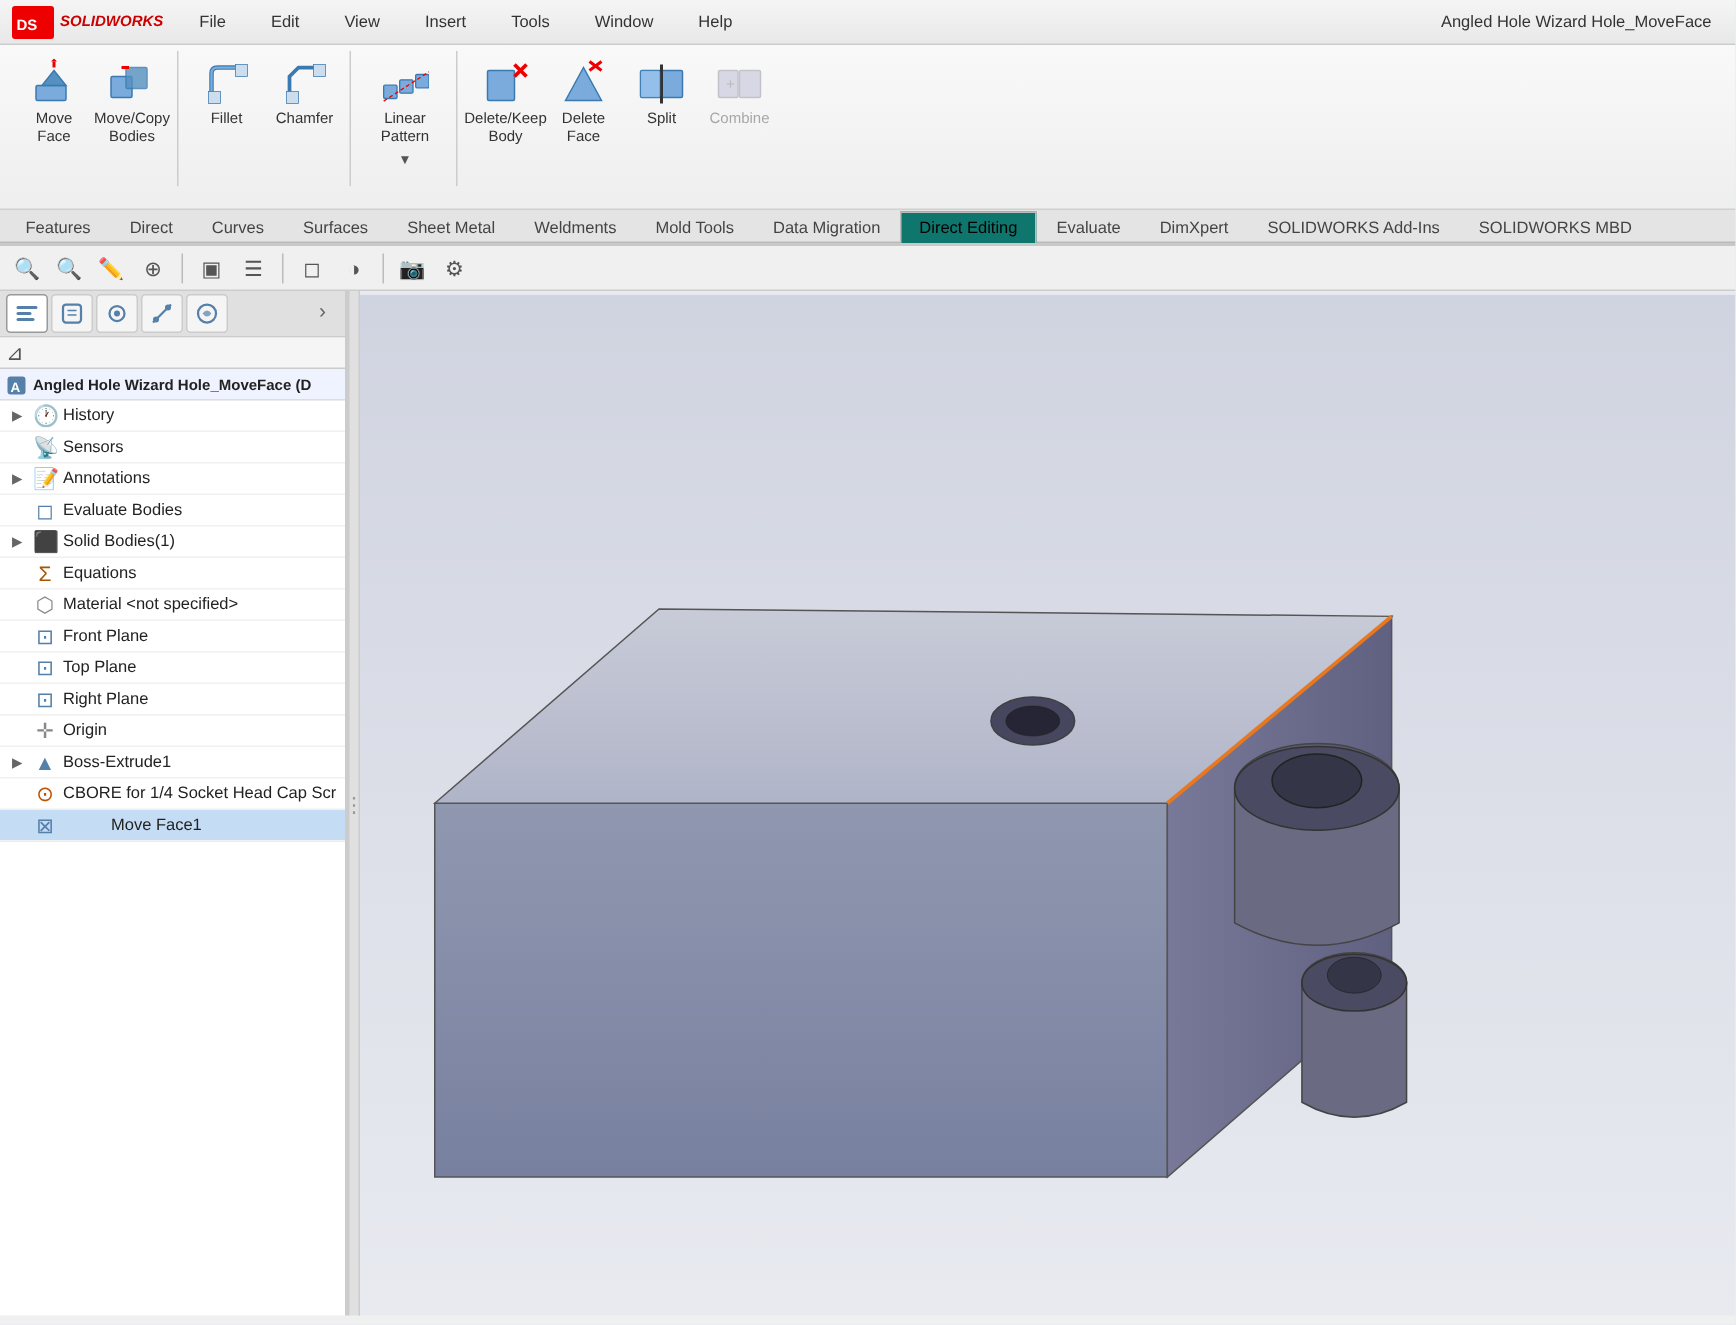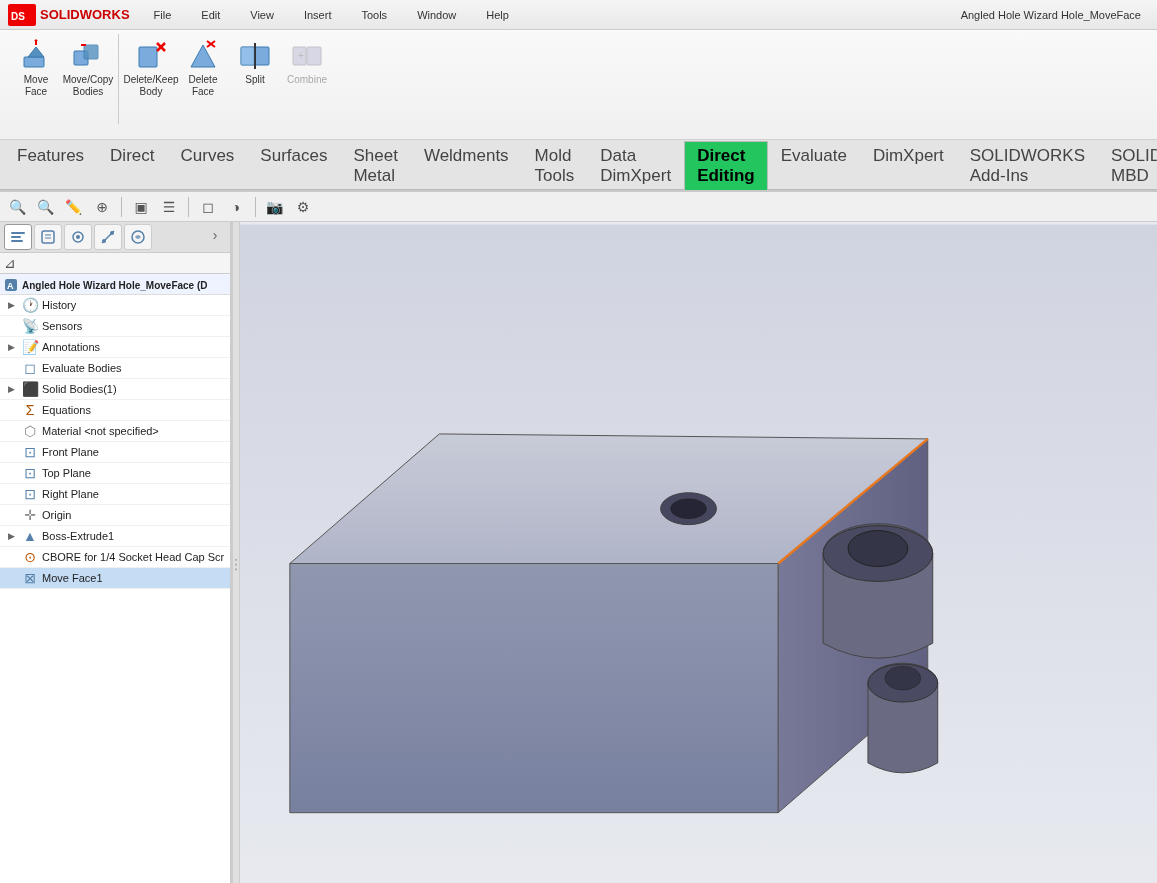--- a/index.html
+++ b/index.html
@@ -67,35 +67,35 @@
 
     
     #tabs-row {
       display: flex;
       background: #e4e4e4;
       border-bottom: 1px solid #bbb;
       padding: 0 4px;
     }
     .tab {
       padding: 4px 12px;
-      font-size: 17px;
+      font-size: 11px;
       cursor: pointer;
       border: 1px solid transparent;
       border-bottom: none;
       color: #444;
       background: transparent;
       position: relative;
       top: 1px;
     }
     .tab.active {
-      background: #22c55e;
+      background: #0f766e;
       border-color: #bbb;
       border-bottom-color: #f0f0f0;
       color: #000;
-      font-weight: bold;
+      font-weight: normal;
     }
 
     
     #main {
       display: flex;
       height: calc(883px - 30px - 112px - 28px - 30px);
     }
 
     
     #secondary-toolbar {
@@ -225,21 +225,21 @@
   </style>
 </head>
 <body>
 
 <div id="titlebar">
   <div id="logo">
     <svg viewBox="0 0 28 22" xmlns="http://www.w3.org/2000/svg">
       <rect width="28" height="22" rx="2" fill="#e00"></rect>
       <text x="3" y="16" font-size="10" font-weight="bold" fill="white" font-family="Arial">DS</text>
     </svg>
-    <span style="font-weight:bold;font-size:13px;color:#cc0000;">SOLIDWORKS</span>
+    <span style="font-weight:bold;font-size:10px;color:#cc0000;font-style:italic;">SOLIDWORKS</span>
   </div>
   <div id="menu-bar">
 
   <span class="menu-item">File</span>
       <span class="menu-item">Edit</span>
       <span class="menu-item">View</span>
       <span class="menu-item">Insert</span>
       <span class="menu-item">Tools</span>
       <span class="menu-item">Window</span>
       <span class="menu-item">Help</span>
@@ -263,21 +263,52 @@
       <button class="tb-btn">
         <svg viewBox="0 0 32 32" xmlns="http://www.w3.org/2000/svg">
           <rect x="2" y="12" width="14" height="14" rx="1" fill="#7aabdc" stroke="#3a7ab0" stroke-width="1"></rect>
           <rect x="12" y="6" width="14" height="14" rx="1" fill="#5590c0" stroke="#3a7ab0" stroke-width="1" opacity="0.8"></rect>
           <line x1="9" y1="6" x2="14" y2="6" stroke="#e00" stroke-width="2" marker-end="url(#arr)"></line>
         </svg>
         <span class="label">Move/Copy<br>Bodies</span>
       </button>
     </div>
 
-
+    <div class="toolbar-group">
+      <button class="tb-btn">
+        <svg viewBox="0 0 32 32" xmlns="http://www.w3.org/2000/svg">
+          <path d="M6 26 L6 10 Q6 6 10 6 L26 6" fill="none" stroke="#3a7ab0" stroke-width="3"></path>
+          <path d="M6 26 L6 10 Q6 6 10 6 L26 6" fill="none" stroke="#7aabdc" stroke-width="1.5"></path>
+          <rect x="4" y="22" width="8" height="8" fill="#cde" stroke="#3a7ab0" stroke-width="0.5"></rect>
+          <rect x="22" y="4" width="8" height="8" fill="#cde" stroke="#3a7ab0" stroke-width="0.5"></rect>
+        </svg>
+        <span class="label">Fillet</span>
+      </button>
+      <button class="tb-btn">
+        <svg viewBox="0 0 32 32" xmlns="http://www.w3.org/2000/svg">
+          <polyline points="6,26 6,12 12,6 26,6" fill="none" stroke="#3a7ab0" stroke-width="2.5"></polyline>
+          <rect x="4" y="22" width="8" height="8" fill="#cde" stroke="#3a7ab0" stroke-width="0.5"></rect>
+          <rect x="22" y="4" width="8" height="8" fill="#cde" stroke="#3a7ab0" stroke-width="0.5"></rect>
+        </svg>
+        <span class="label">Chamfer</span>
+      </button>
+    </div>
+
+    <div class="toolbar-group">
+      <button class="tb-btn" style="width:56px;">
+        <svg viewBox="0 0 36 32" xmlns="http://www.w3.org/2000/svg">
+          <rect x="2" y="18" width="10" height="10" rx="1" fill="#7aabdc" stroke="#3a7ab0" stroke-width="1"></rect>
+          <rect x="14" y="14" width="10" height="10" rx="1" fill="#7aabdc" stroke="#3a7ab0" stroke-width="1"></rect>
+          <rect x="26" y="10" width="10" height="10" rx="1" fill="#7aabdc" stroke="#3a7ab0" stroke-width="1"></rect>
+          <line x1="2" y1="30" x2="36" y2="8" stroke="#e00" stroke-width="1" stroke-dasharray="3,2"></line>
+        </svg>
+        <span class="label">Linear<br>Pattern</span>
+        <span style="font-size:9px;color:#555;">▼</span>
+      </button>
+    </div>
 
     <div class="toolbar-group">
       <button class="tb-btn">
         <svg viewBox="0 0 32 32" xmlns="http://www.w3.org/2000/svg">
           <rect x="4" y="8" width="18" height="20" rx="1" fill="#7aabdc" stroke="#3a7ab0" stroke-width="1"></rect>
           <line x1="22" y1="12" x2="30" y2="4" stroke="#e00" stroke-width="2.5"></line>
           <line x1="22" y1="4" x2="30" y2="12" stroke="#e00" stroke-width="2.5"></line>
         </svg>
         <span class="label">Delete/Keep<br>Body</span>
       </button>
@@ -311,21 +342,21 @@
 
   <div id="tabs-row">
 
   <div class="tab">Features</div>
       <div class="tab">Direct</div>
       <div class="tab">Curves</div>
       <div class="tab">Surfaces</div>
       <div class="tab">Sheet Metal</div>
       <div class="tab">Weldments</div>
       <div class="tab">Mold Tools</div>
-      <div class="tab">Data DimXpert</div>
+      <div class="tab">Data Migration</div>
       <div class="tab active">Direct Editing</div>
       <div class="tab">Evaluate</div>
       <div class="tab">DimXpert</div>
       <div class="tab">SOLIDWORKS Add-Ins</div>
       <div class="tab">SOLIDWORKS MBD</div>
     </div>
 </div>
 
 <div id="secondary-toolbar">
 
@@ -459,21 +490,21 @@
           <span class="tree-item-label" style="overflow: hidden; text-overflow: ellipsis; white-space: nowrap; text-align: right;">Boss-Extrude1</span>
         </div>
         <div class="tree-item">
           <span class="arrow"> </span>
           <span class="icon" style="color: rgb(192, 80, 0);">⊙</span>
           <span class="tree-item-label" style="overflow: hidden; text-overflow: ellipsis; white-space: nowrap;">CBORE for 1/4 Socket Head Cap Scr</span>
         </div>
         <div class="tree-item selected">
           <span class="arrow"> </span>
           <span class="icon" style="color: rgb(85, 128, 170);">⊠</span>
-          <span class="tree-item-label" style="overflow: hidden; text-overflow: ellipsis; white-space: nowrap;">Move Face1</span>
+          <span class="tree-item-label" style="overflow: hidden; text-overflow: ellipsis; white-space: nowrap; margin-left: 32px;">Move Face1</span>
         </div>
       </div>
   </div>
 
   <div id="resize-handle"></div>
 
   <div id="viewport">
     <svg id="model-svg" viewBox="0 0 920 680" xmlns="http://www.w3.org/2000/svg">
 
       <defs>

